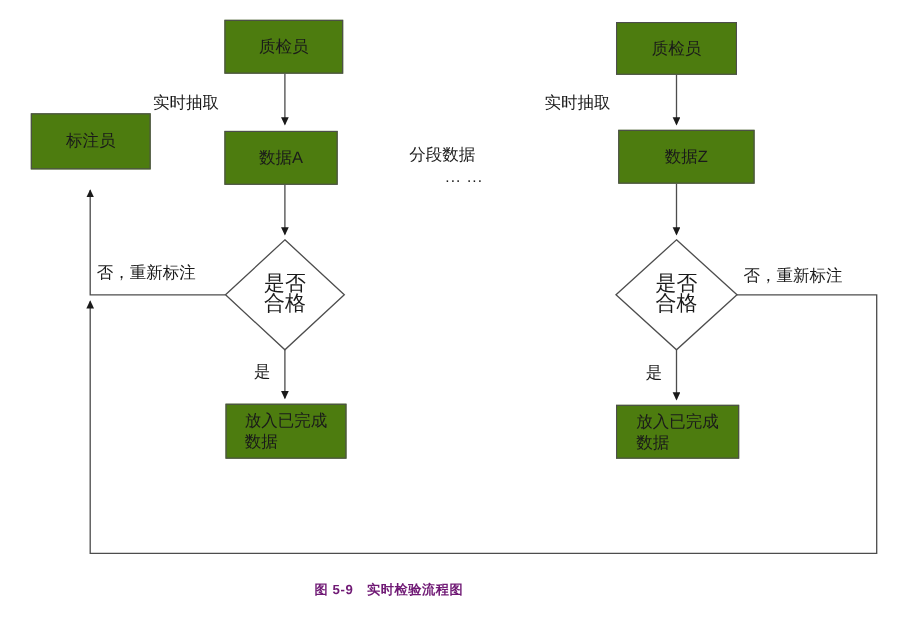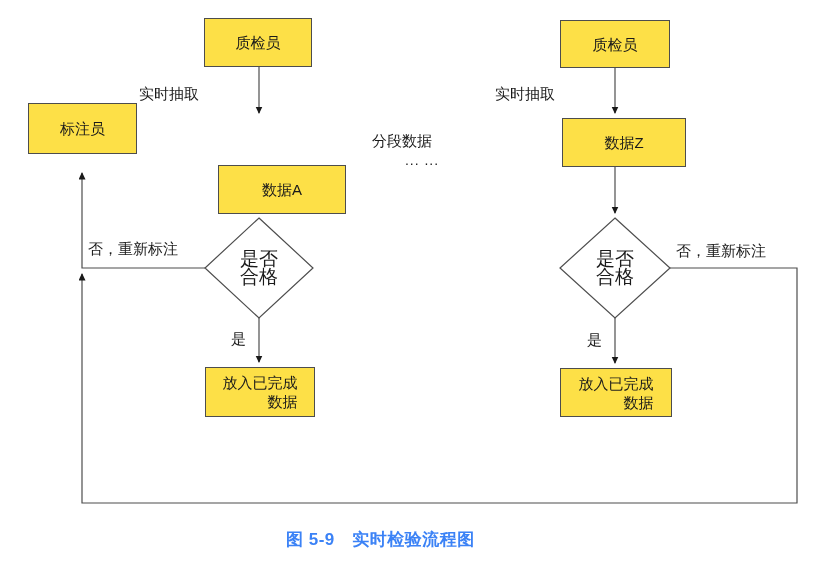--- a/index.html
+++ b/index.html
@@ -17,50 +17,50 @@
     overflow: hidden;
   }
   #wires {
     position: absolute;
     left: 0;
     top: 0;
   }
   .box {
     position: absolute;
     border: 1.5px solid #4d4d4d;
-    background: #fde047;
+    background: #4d7c0f;
     display: flex;
     align-items: center;
     justify-content: center;
     font-size: 15px;
     line-height: 19px;
-    text-align: right;
+    text-align: left;
     white-space: pre-line;
     box-sizing: border-box;
   }
   .lbl {
     position: absolute;
     font-size: 15px;
     line-height: 18px;
     white-space: pre-line;
   }
   .center { text-align: center; }
   .diamond-text {
     position: absolute;
     font-size: 19px;
     line-height: 18px;
     text-align: center;
     white-space: pre-line;
   }
   .caption {
     position: absolute;
-    font-size: 17px;
+    font-size: 12px;
     font-weight: bold;
     letter-spacing: 0.5px;
-    color: #3b82f6;
+    color: #701a75;
     text-align: center;
   }
   .ellipsis {
     position: absolute;
     font-size: 14px;
     letter-spacing: 1px;
     text-align: center;
   }
 </style>
 </head>
@@ -86,21 +86,21 @@
     <polyline points="670,268 797,268 797,503 82,503 82,274" fill="none" stroke="#4d4d4d" stroke-width="1.2" marker-end="url(#arrowDown)"></polyline>
 
     <polygon points="259,218 313,268 259,318 205,268" fill="#ffffff" stroke="#4d4d4d" stroke-width="1.2"></polygon>
     <polygon points="615,218 670,268 615,318 560,268" fill="#ffffff" stroke="#4d4d4d" stroke-width="1.2"></polygon>
   </svg>
 
   <div class="box" style="left:28px; top:103px; width:109px; height:51px;">标注员</div>
 
   <div class="box" style="left:204px; top:18px; width:108px; height:49px;">质检员</div>
 
-  <div class="box" style="left:218px; top:119px; width:128px; height:49px;margin-top:46px;">数据A</div>
+  <div class="box" style="left:204px; top:119px; width:103px; height:49px;">数据A</div>
 
   <div class="box" style="left:205px; top:367px; width:110px; height:50px;">放入已完成
 数据</div>
 
   <div class="box" style="left:560px; top:20px; width:110px; height:48px;">质检员</div>
 
   <div class="box" style="left:562px; top:118px; width:124px; height:49px;">数据Z</div>
 
   <div class="box" style="left:560px; top:368px; width:112px; height:49px;">放入已完成
 数据</div>

